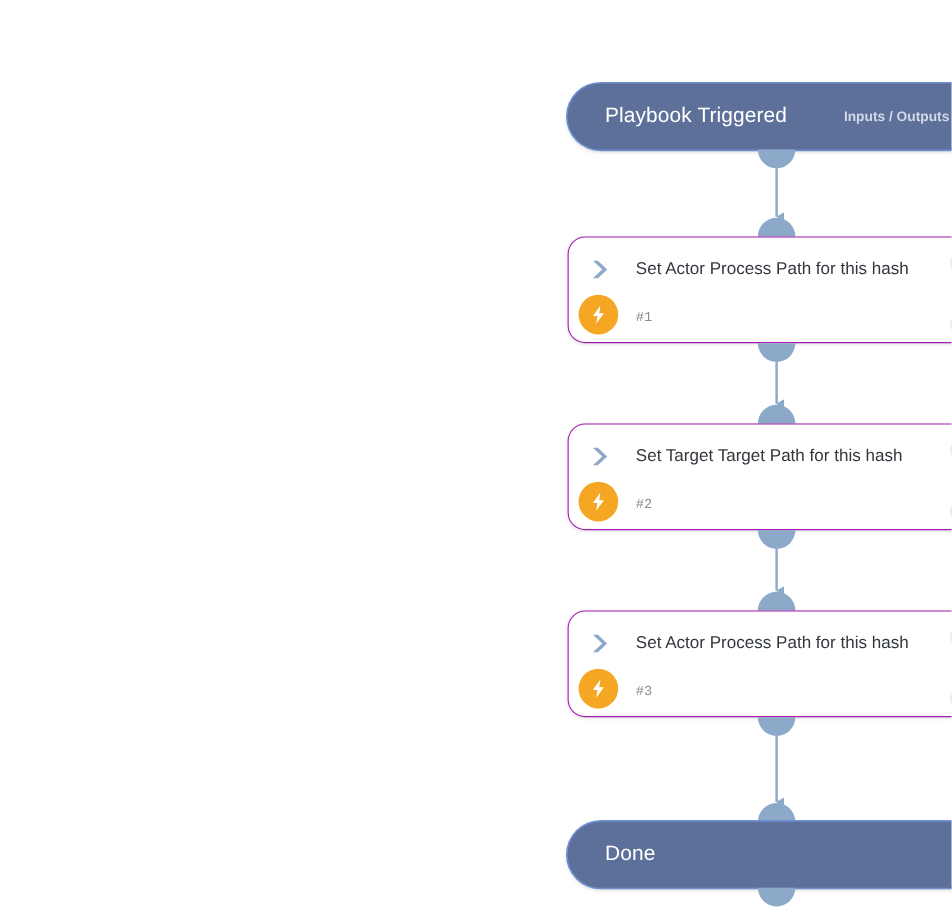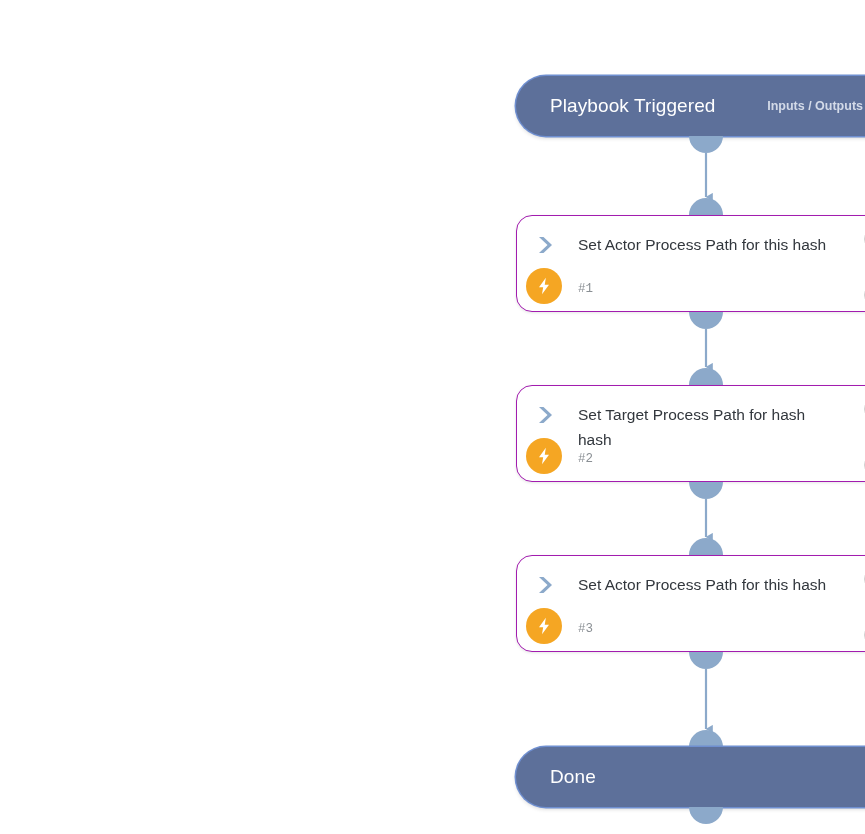--- a/index.html
+++ b/index.html
@@ -203,21 +203,21 @@
       <span class="chevron-icon">
         <svg viewBox="0 0 26 26" width="26" height="26" xmlns="http://www.w3.org/2000/svg">
           <path d="M5 5 L13.5 13 L5 21 L9.5 21 L18 13 L9.5 5 Z" fill="#8ca9ca"></path>
         </svg>
       </span>
       <span class="bolt-badge">
         <svg viewBox="0 0 24 24" width="20" height="20" xmlns="http://www.w3.org/2000/svg">
           <path d="M14.2 2 L6 13.4 L11 13.4 L9.6 22 L18 10.4 L12.9 10.4 Z" fill="#ffffff"></path>
         </svg>
       </span>
-      <div class="card-title">Set Target Process Path for hash hash</div>
+      <div class="card-title">Set Target Target Path for this hash</div>
       <div class="card-sub">#2</div>
       <span class="ctrl ctrl-step">
         <svg viewBox="0 0 16 16" width="12" height="12" xmlns="http://www.w3.org/2000/svg">
           <path d="M3.2 2.6 L10 8 L3.2 13.4 Z" fill="none" stroke="#bdbdbd" stroke-width="1.3" stroke-linejoin="round"></path>
           <rect x="11" y="2.6" width="1.6" height="10.8" fill="#bdbdbd"></rect>
         </svg>
       </span>
       <span class="ctrl ctrl-pause">
         <svg viewBox="0 0 16 16" width="12" height="12" xmlns="http://www.w3.org/2000/svg">
           <rect x="4.2" y="3" width="2.3" height="10" fill="#bdbdbd"></rect>

